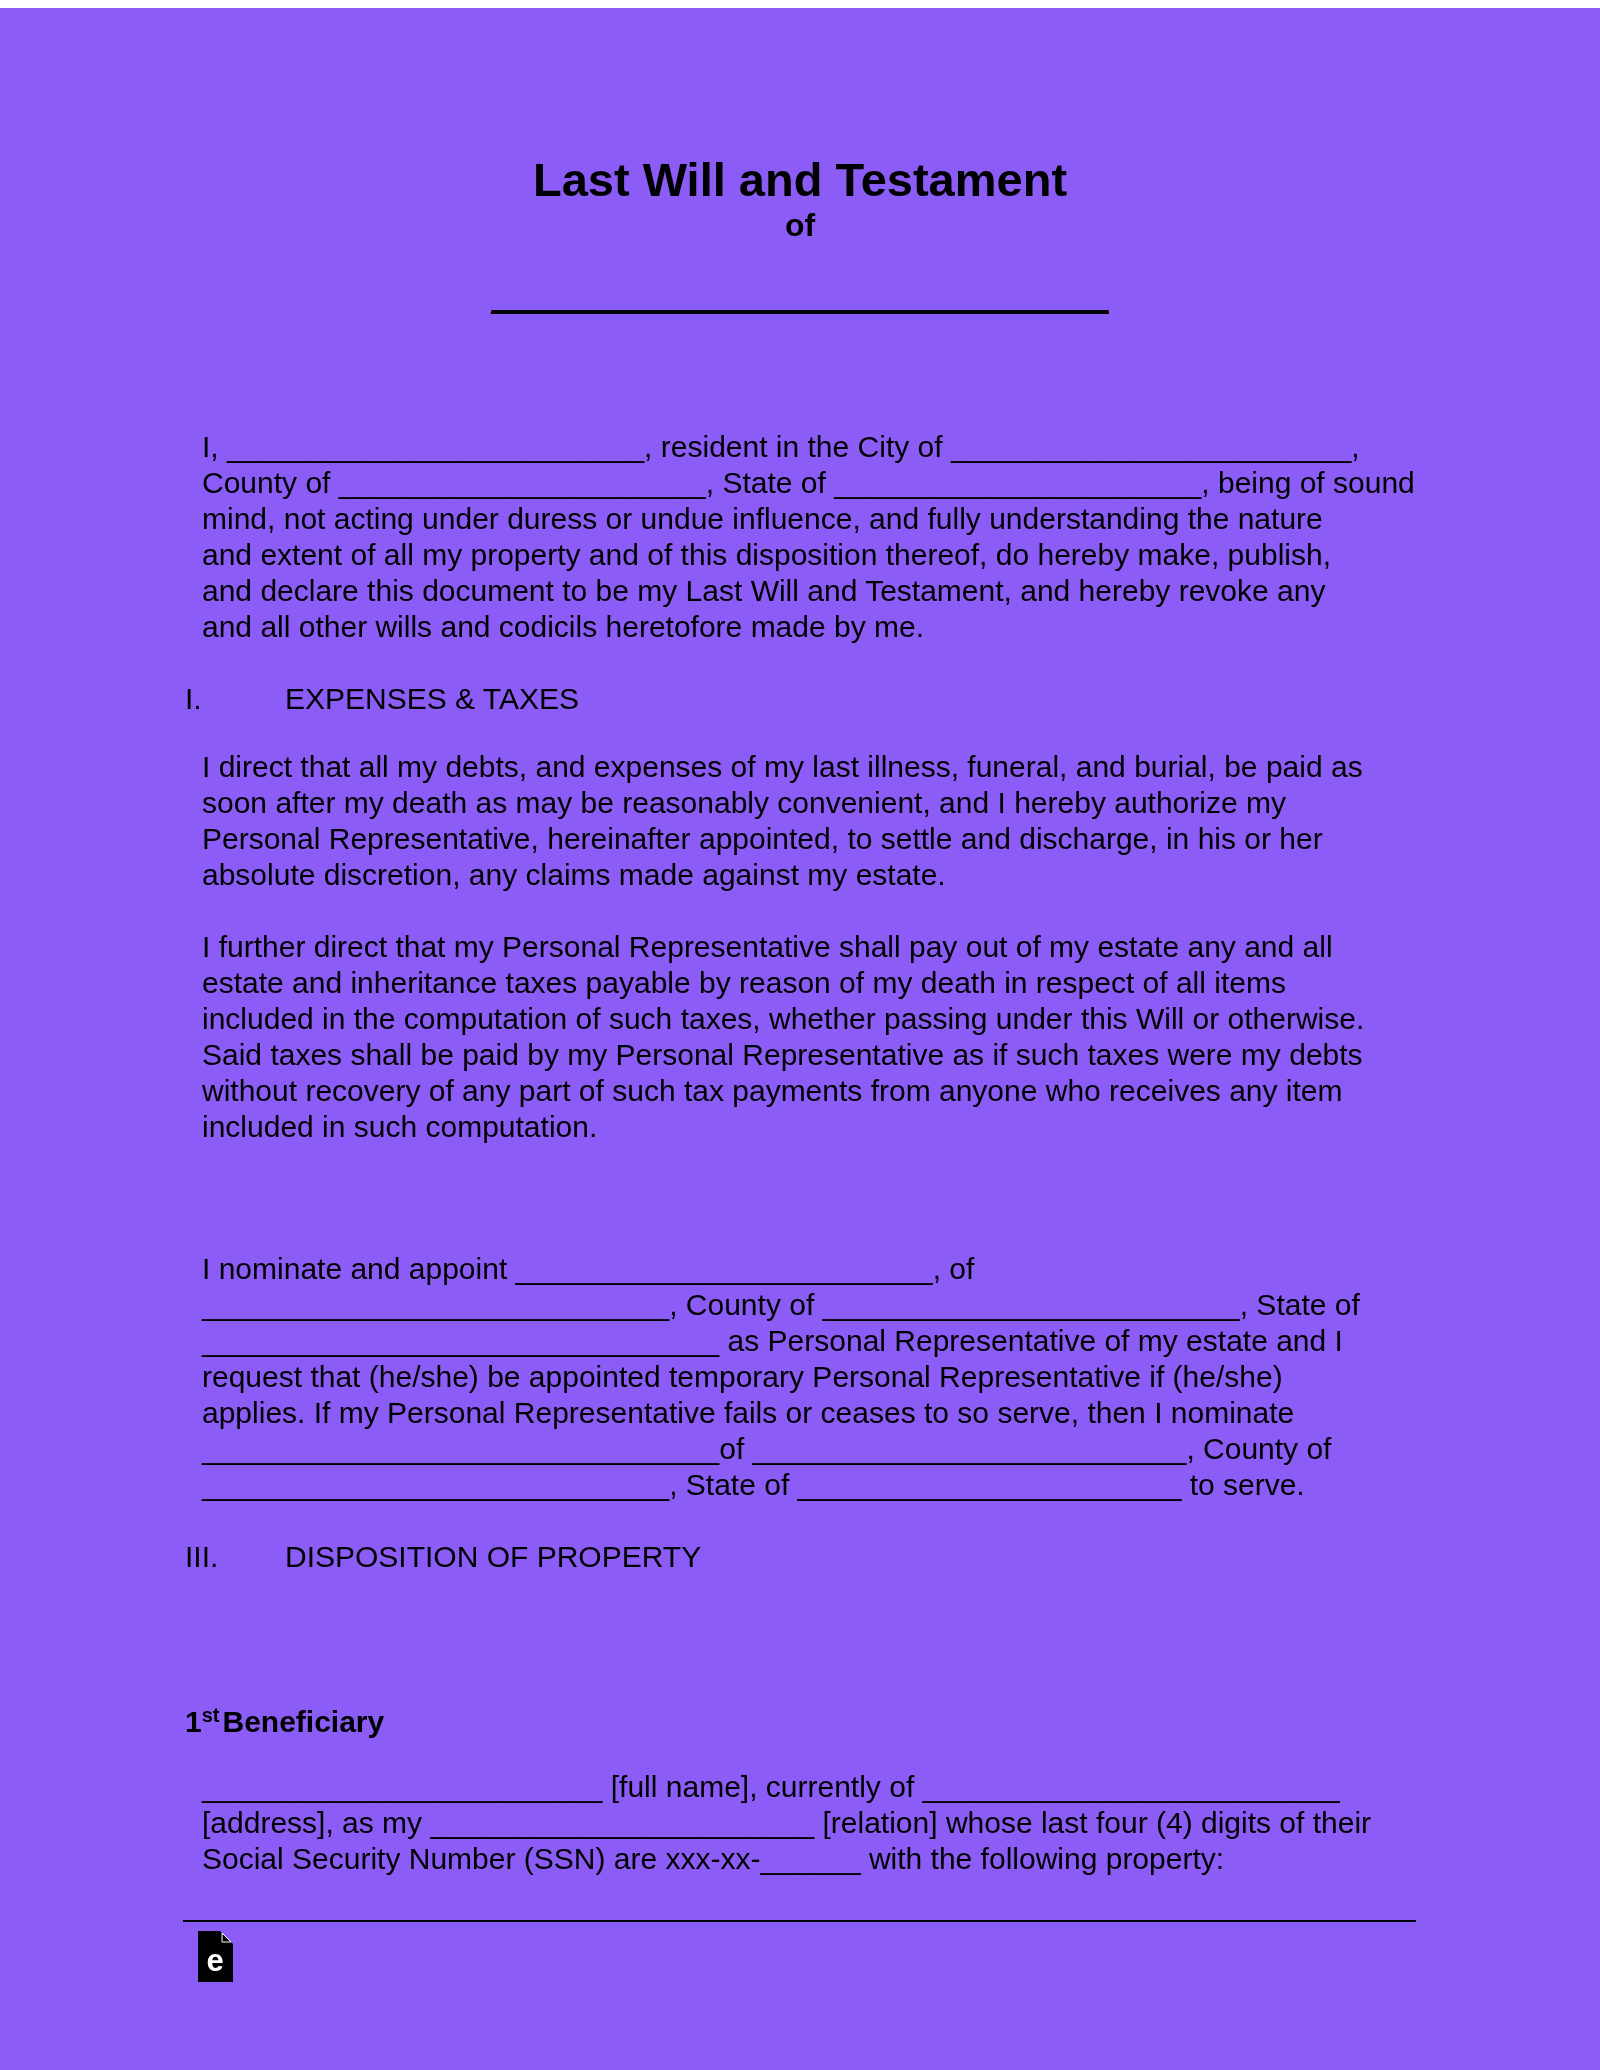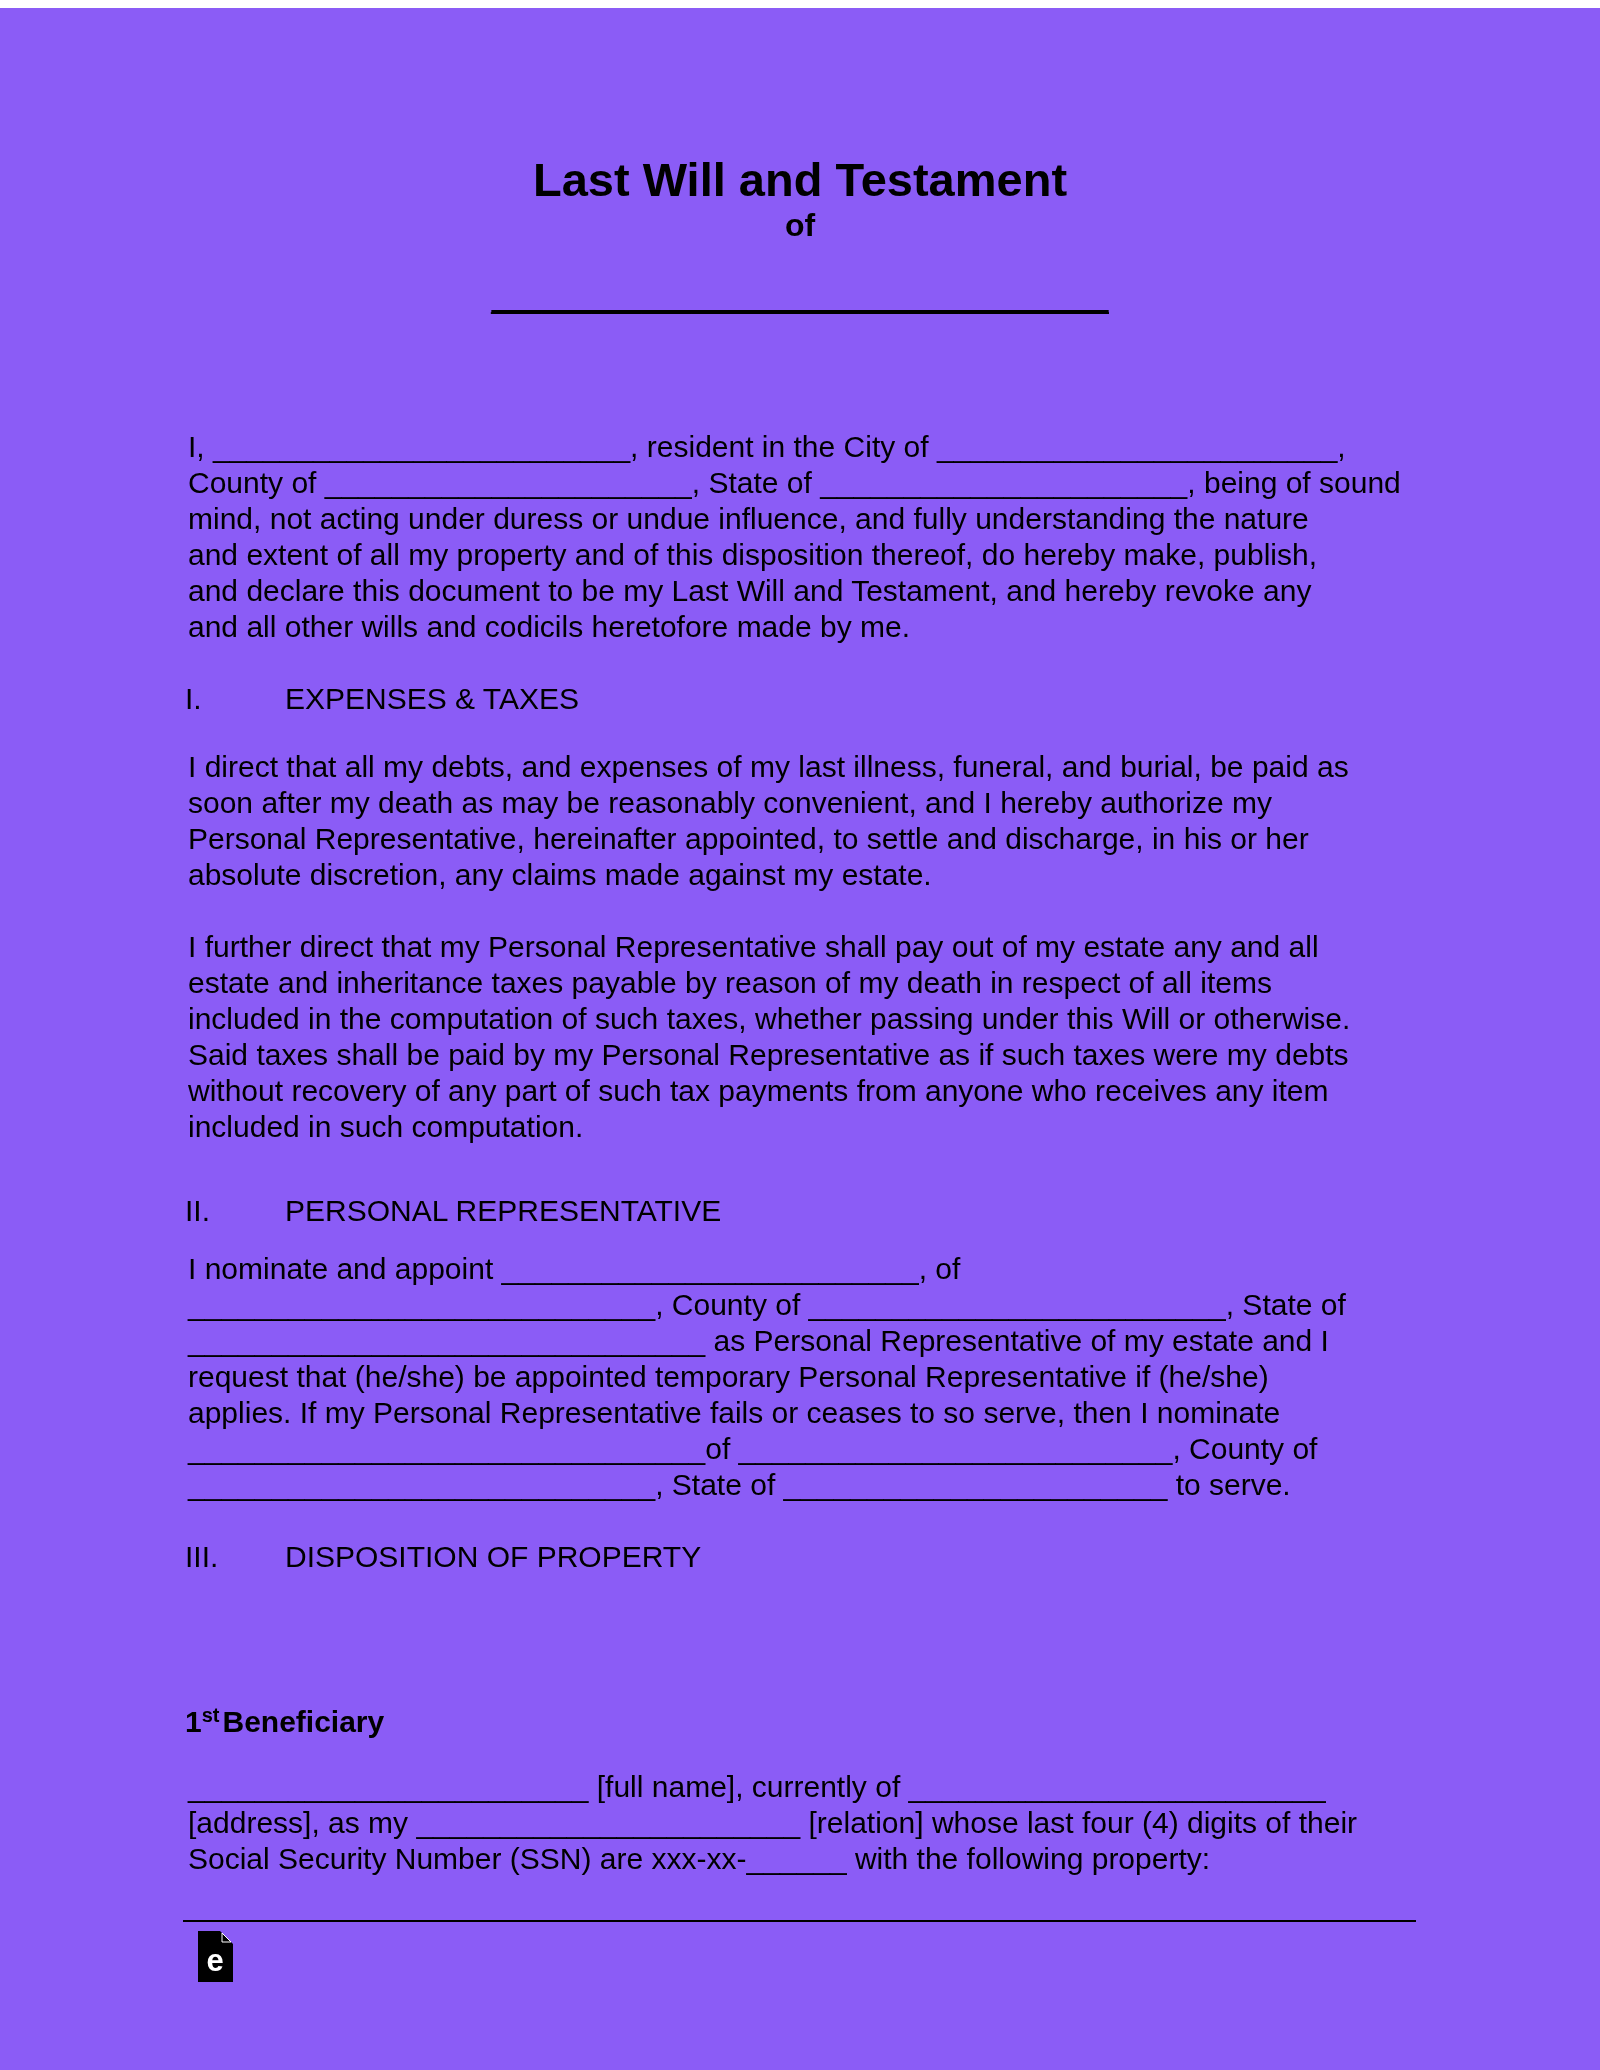--- a/index.html
+++ b/index.html
@@ -44,21 +44,21 @@
     left: 0;
     width: 1600px;
     text-align: center;
     font-size: 30px;
     line-height: 36px;
     white-space: pre;
     text-decoration: underline;
   }
   .para {
     position: absolute;
-    left: 188px;
+    left: 202px;
     width: 1330px;
     font-size: 30px;
     line-height: 36px;
     white-space: pre;
   }
   .heading {
     position: absolute;
     left: 185px;
     width: 1330px;
     font-size: 30px;
@@ -122,21 +122,20 @@
 soon after my death as may be reasonably convenient, and I hereby authorize my
 Personal Representative, hereinafter appointed, to settle and discharge, in his or her
 absolute discretion, any claims made against my estate.</div>
   <div class="para" style="top:921px">I further direct that my Personal Representative shall pay out of my estate any and all
 estate and inheritance taxes payable by reason of my death in respect of all items
 included in the computation of such taxes, whether passing under this Will or otherwise.
 Said taxes shall be paid by my Personal Representative as if such taxes were my debts
 without recovery of any part of such tax payments from anyone who receives any item
 included in such computation.</div>
 
-  <div class="heading" style="top:1185px"><span class="numeral">II.</span><span>PERSONAL REPRESENTATIVE</span></div>
   <div class="para" style="top:1243px">I nominate and appoint _________________________, of
 ____________________________, County of _________________________, State of
 _______________________________ as Personal Representative of my estate and I
 request that (he/she) be appointed temporary Personal Representative if (he/she)
 applies. If my Personal Representative fails or ceases to so serve, then I nominate
 _______________________________of __________________________, County of
 ____________________________, State of _______________________ to serve.</div>
 
   <div class="heading" style="top:1531px"><span class="numeral">III.</span><span>DISPOSITION OF PROPERTY</span></div>
 

